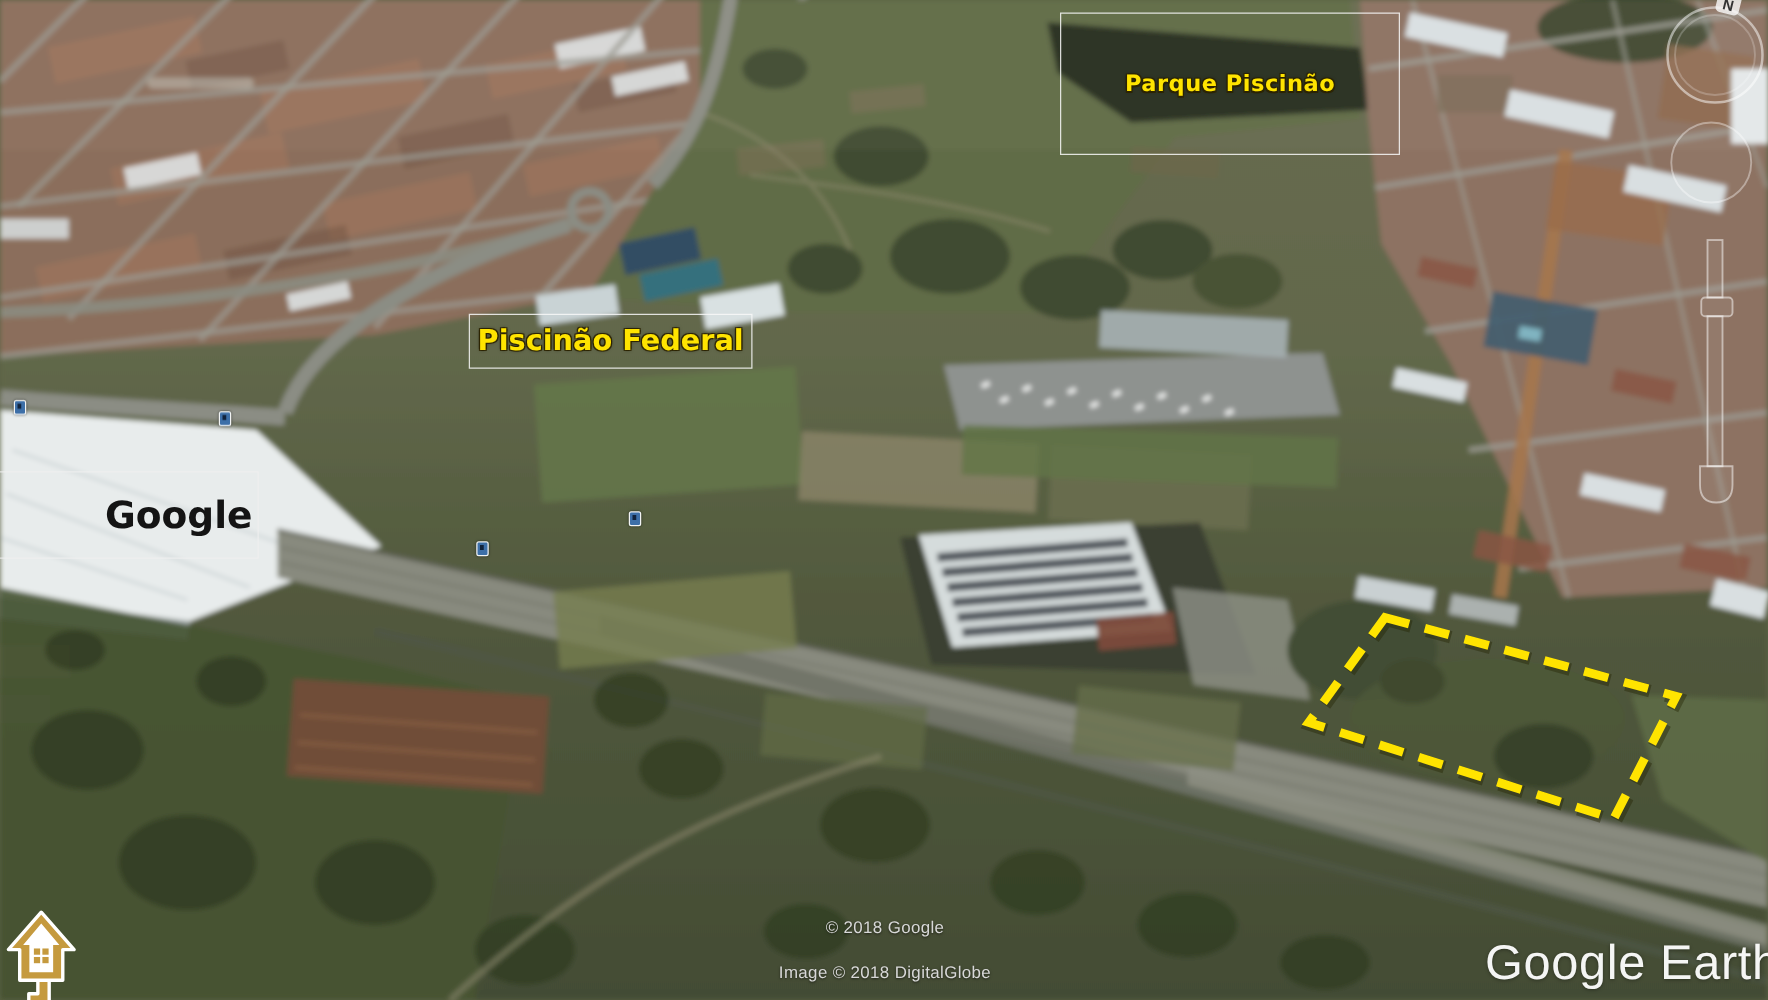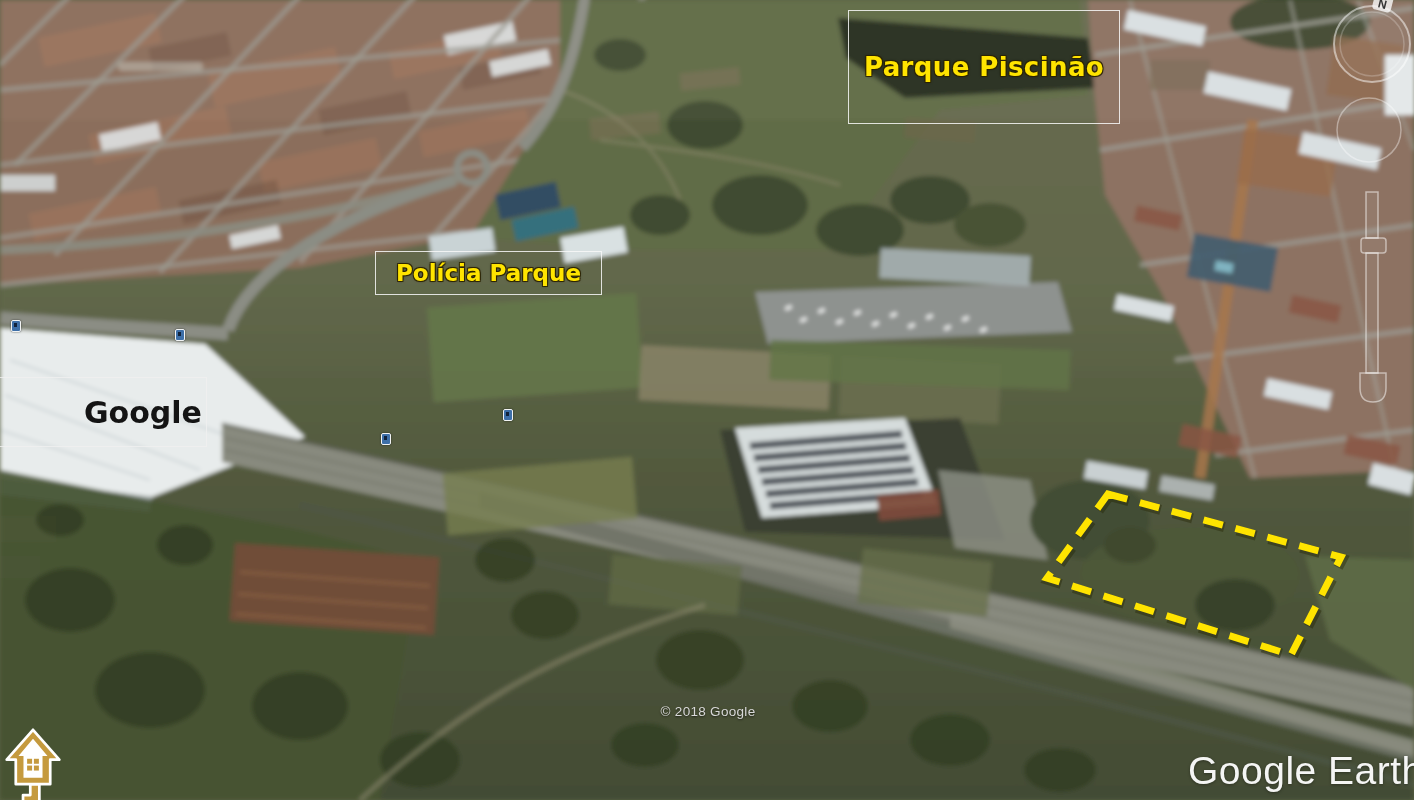--- a/index.html
+++ b/index.html
@@ -7,31 +7,31 @@
          font-family:"DejaVu Sans","Liberation Sans",sans-serif;background:#5b6244;}
   .stage svg.bg{position:absolute;left:0;top:0;}
   .overlay-svg{position:absolute;left:0;top:0;pointer-events:none;}
 
   
   .map-box{position:absolute;border:1px solid rgba(248,248,248,.85);box-sizing:border-box;
            display:flex;align-items:center;justify-content:center;white-space:nowrap;}
   .yellow-label{color:#ffe400;font-weight:bold;
     text-shadow:-1px -1px 0 rgba(45,35,0,.85), 1px -1px 0 rgba(45,35,0,.85),
                 -1px 1px 0 rgba(45,35,0,.85), 1px 1px 0 rgba(45,35,0,.85), 0 0 3px rgba(0,0,0,.6);}
-  #box-parque{left:848px;top:10px;width:272px;height:114px;font-size:26px;letter-spacing:.4px;}
+  #box-parque{left:848px;top:10px;width:272px;height:114px;font-size:18px;letter-spacing:.4px;}
   #box-policia{left:375px;top:251px;width:227px;height:44px;font-size:23px;}
   #box-bretas{left:-55px;top:377px;width:262px;height:70px;justify-content:flex-start;
               padding-left:138px;font-size:30px;font-weight:bold;color:#141414;
               border-color:rgba(240,240,240,.8);}
 
   
   .attr{position:absolute;width:400px;text-align:center;color:#d8d8d8;font-size:13.5px;
         font-family:"Liberation Sans",sans-serif;letter-spacing:.3px;
         text-shadow:0 1px 2px rgba(0,0,0,.6);}
-  #attr1{left:508px;top:704px;}
+  #attr1{left:508px;top:734px;}
   #attr2{left:508px;top:770px;}
   #ge-logo{position:absolute;left:1188px;top:749px;font-size:39px;font-weight:400;
            color:rgba(255,255,255,.95);font-family:"Liberation Sans",sans-serif;
            letter-spacing:.5px;white-space:nowrap;text-shadow:0 1px 3px rgba(0,0,0,.35);}
 
   
   #nav-controls{position:absolute;left:1316px;top:0;}
 
   
   #house-logo{position:absolute;left:4px;top:726px;}
@@ -231,21 +231,21 @@
 
   <svg class="overlay-svg" width="1414" height="800" viewBox="0 0 1414 800">
     <polygon fill="none" stroke="rgba(35,35,0,0.4)" stroke-width="10" stroke-dasharray="20 13" transform="translate(1.5,2)" points="1108,494 1341,557 1291,655 1047,578"></polygon>
     <polygon fill="none" stroke="#ffe400" stroke-width="7" stroke-dasharray="20 13" points="1108,494 1341,557 1291,655 1047,578"></polygon>
   </svg>
 
   <div class="map-box yellow-label" id="box-parque">
     <span>Parque Piscinão</span>
   </div>
   <div class="map-box yellow-label" id="box-policia">
-    <span>Polícia Parque</span>
+    <span>Piscinão Federal</span>
   </div>
   <div class="map-box" id="box-bretas">
     <span>Google</span>
   </div>
 
   <svg id="nav-controls" width="98" height="420" viewBox="0 0 98 420">
     <g>
       <circle cx="56" cy="44" r="38" fill="rgba(255,255,255,0.04)" stroke="rgba(255,255,255,0.5)" stroke-width="2"></circle>
       <circle cx="56" cy="44" r="32" fill="none" stroke="rgba(255,255,255,0.22)" stroke-width="1.5"></circle>
       <g transform="rotate(14 66 4)">
@@ -258,20 +258,21 @@
     </g>
     <g fill="rgba(255,255,255,0.06)" stroke="rgba(255,255,255,0.5)" stroke-width="1.5">
       <rect x="50" y="192" width="12" height="46"></rect>
       <rect x="45" y="238" width="25" height="15" rx="3"></rect>
       <rect x="50" y="253" width="12" height="120"></rect>
       <path d="M44,373 L70,373 L70,388 Q70,402 57,402 Q44,402 44,388 Z"></path>
     </g>
   </svg>
 
   <div class="attr" id="attr1">© 2018 Google</div>
+  <div class="attr" id="attr2">Image © 2018 DigitalGlobe</div>
   <div id="ge-logo">Google Earth</div>
 
   <svg id="house-logo" width="58" height="100" viewBox="0 0 64 110">
     <g stroke="#ffffff" stroke-width="3" stroke-linejoin="round">
       <path d="M29,64 L39,64 L39,110 L29,110 L29,96 L21,96 L21,89 L29,89 L29,83 L21,83 L21,76 L29,76 Z" fill="#c59a3e"></path>
       <path d="M32,4 L61,37 L51,37 L51,64 L13,64 L13,37 L3,37 Z" fill="#c59a3e"></path>
     </g>
     <path d="M32,14 L48,33 L42.5,33 L42.5,57 L21.5,57 L21.5,33 L16,33 Z" fill="#ffffff"></path>
     <g fill="#c59a3e">
       <rect x="25.5" y="36" width="5.5" height="5.5"></rect>

